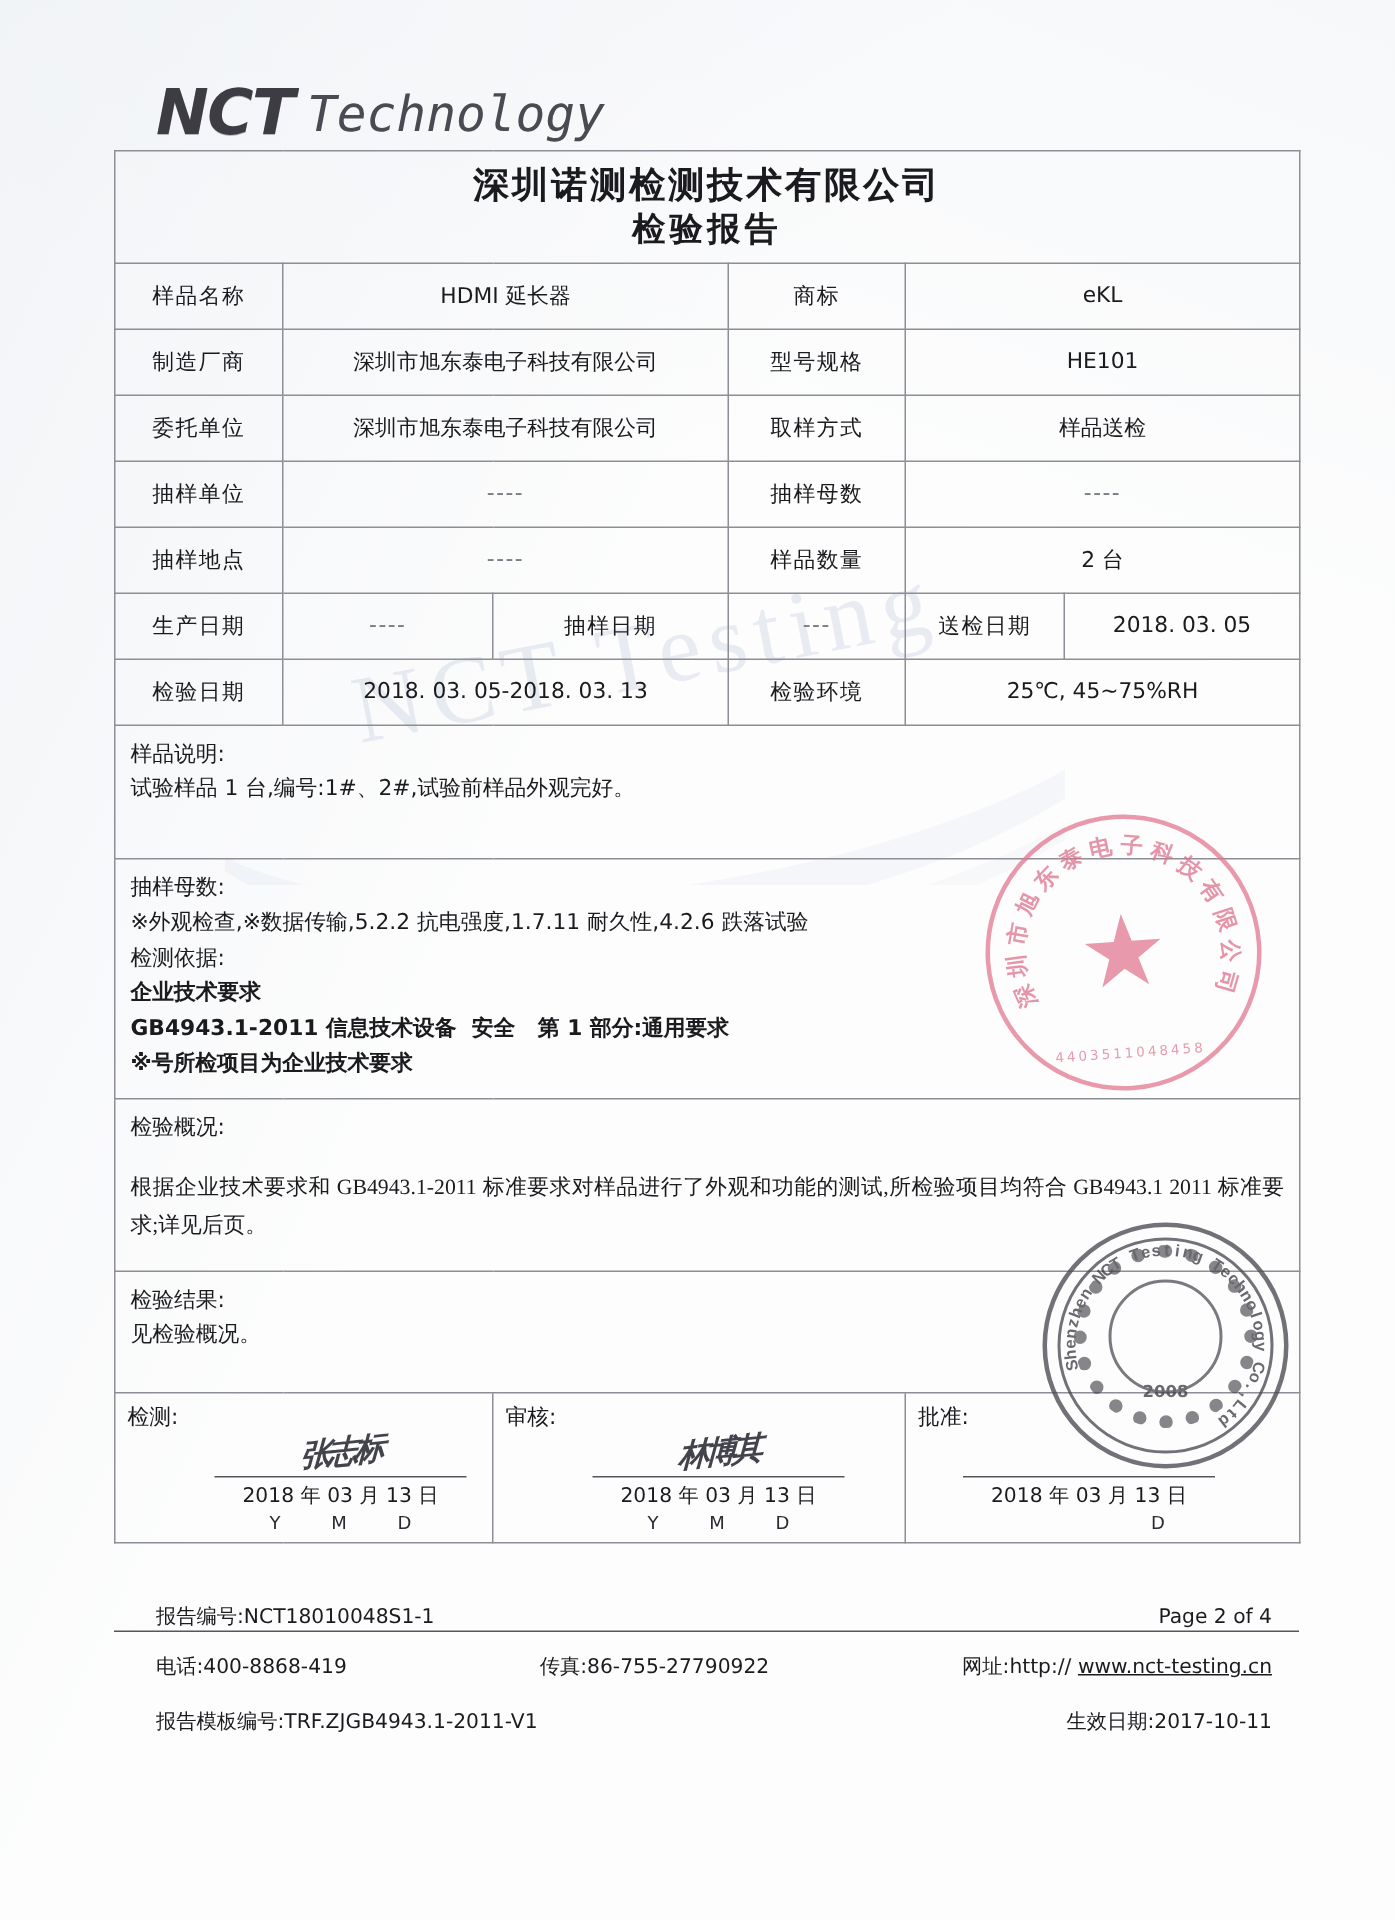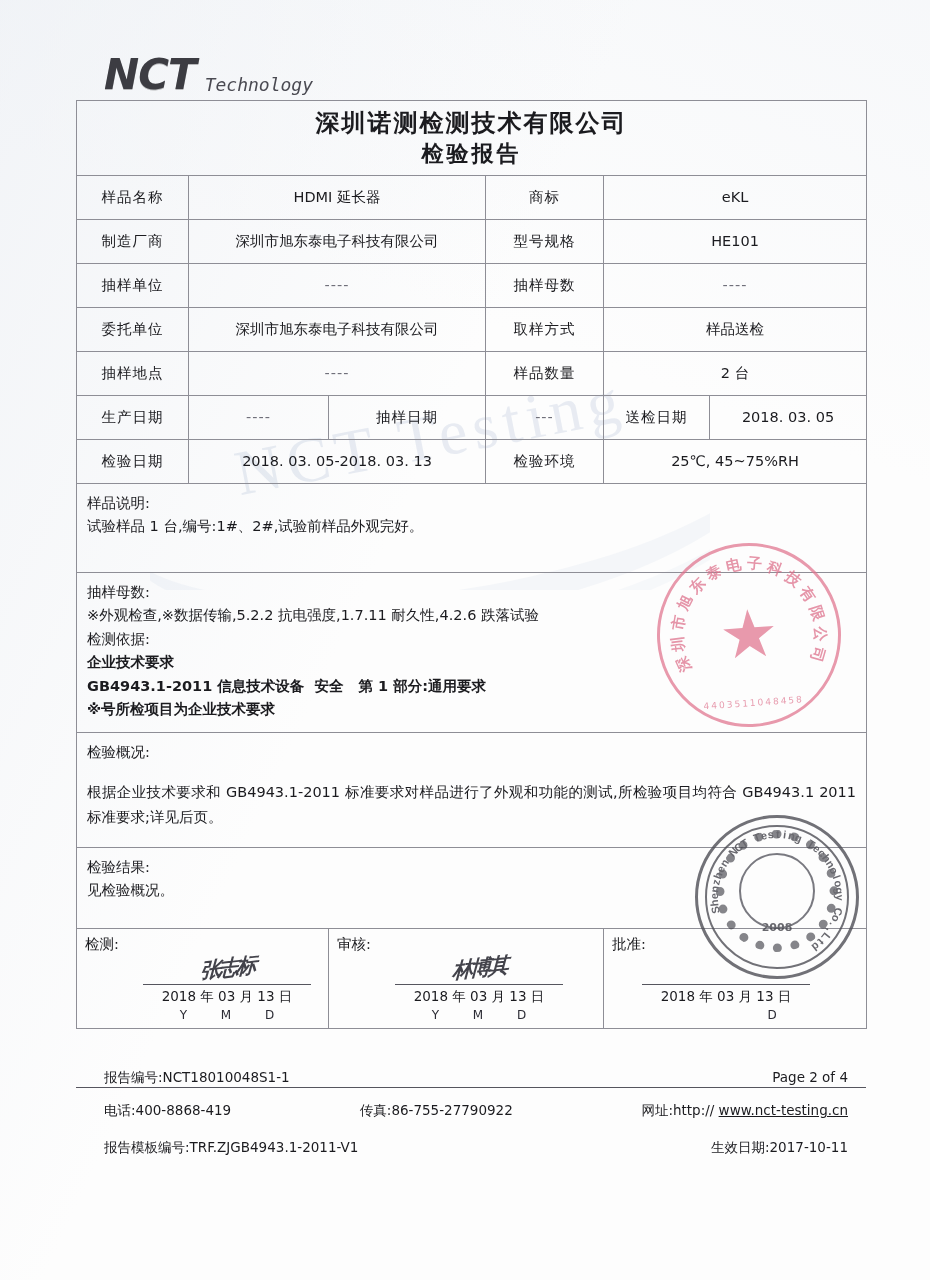--- a/index.html
+++ b/index.html
@@ -83,21 +83,21 @@
     font-weight: 700;
     font-style: italic;
     letter-spacing: -1px;
     color: #3c3c42;
     line-height: 1;
     text-shadow: 0 1px 0 rgba(0,0,0,.25);
     text-align: right;
   }
   .logo-tech {
     font-family: "DejaVu Sans Mono", monospace;
-    font-size: 18px;
+    font-size: 33px;
     font-style: italic;
     color: #4a4a52;
     margin-left: 9px;
     line-height: 1.25;
   }
 
   
   .doc-table {
     position: absolute;
     left: 76px;
@@ -144,20 +144,21 @@
     font-size: 14.5px;
     line-height: 1.62;
     white-space: pre-wrap;
   }
   .block-line.strong { font-weight: 700; }
   .block-pad { height: 16px; }
   .para {
     font-size: 14.5px;
     line-height: 1.72;
     text-align: justify;
+    font-family: Liberation Serif, serif;
   }
 
   
   .sign-cell { padding: 8px 10px 6px; vertical-align: top; position: relative; }
   .sign-label { font-size: 14.5px; }
   .sign-group {
     margin-left: 58px;
     width: 168px;
     position: relative;
   }
@@ -368,31 +369,31 @@
       </tr>
 
       <tr class="row-h">
         <td class="lbl">制造厂商</td>
         <td class="ctr" colspan="2">深圳市旭东泰电子科技有限公司</td>
         <td class="lbl">型号规格</td>
         <td class="ctr" colspan="2">HE101</td>
       </tr>
 
       <tr class="row-h">
+        <td class="lbl">委托单位</td>
+        <td class="ctr" colspan="2">深圳市旭东泰电子科技有限公司</td>
+        <td class="lbl">取样方式</td>
+        <td class="ctr" colspan="2">样品送检</td>
+      </tr>
+
+      <tr class="row-h">
         <td class="lbl">抽样单位</td>
         <td class="dash" colspan="2">----</td>
         <td class="lbl">抽样母数</td>
         <td class="dash" colspan="2">----</td>
-      </tr>
-
-      <tr class="row-h">
-        <td class="lbl">委托单位</td>
-        <td class="ctr" colspan="2">深圳市旭东泰电子科技有限公司</td>
-        <td class="lbl">取样方式</td>
-        <td class="ctr" colspan="2">样品送检</td>
       </tr>
 
       <tr class="row-h">
         <td class="lbl">抽样地点</td>
         <td class="dash" colspan="2">----</td>
         <td class="lbl">样品数量</td>
         <td class="ctr" colspan="2">2 台</td>
       </tr>
 
       <tr class="row-h">

